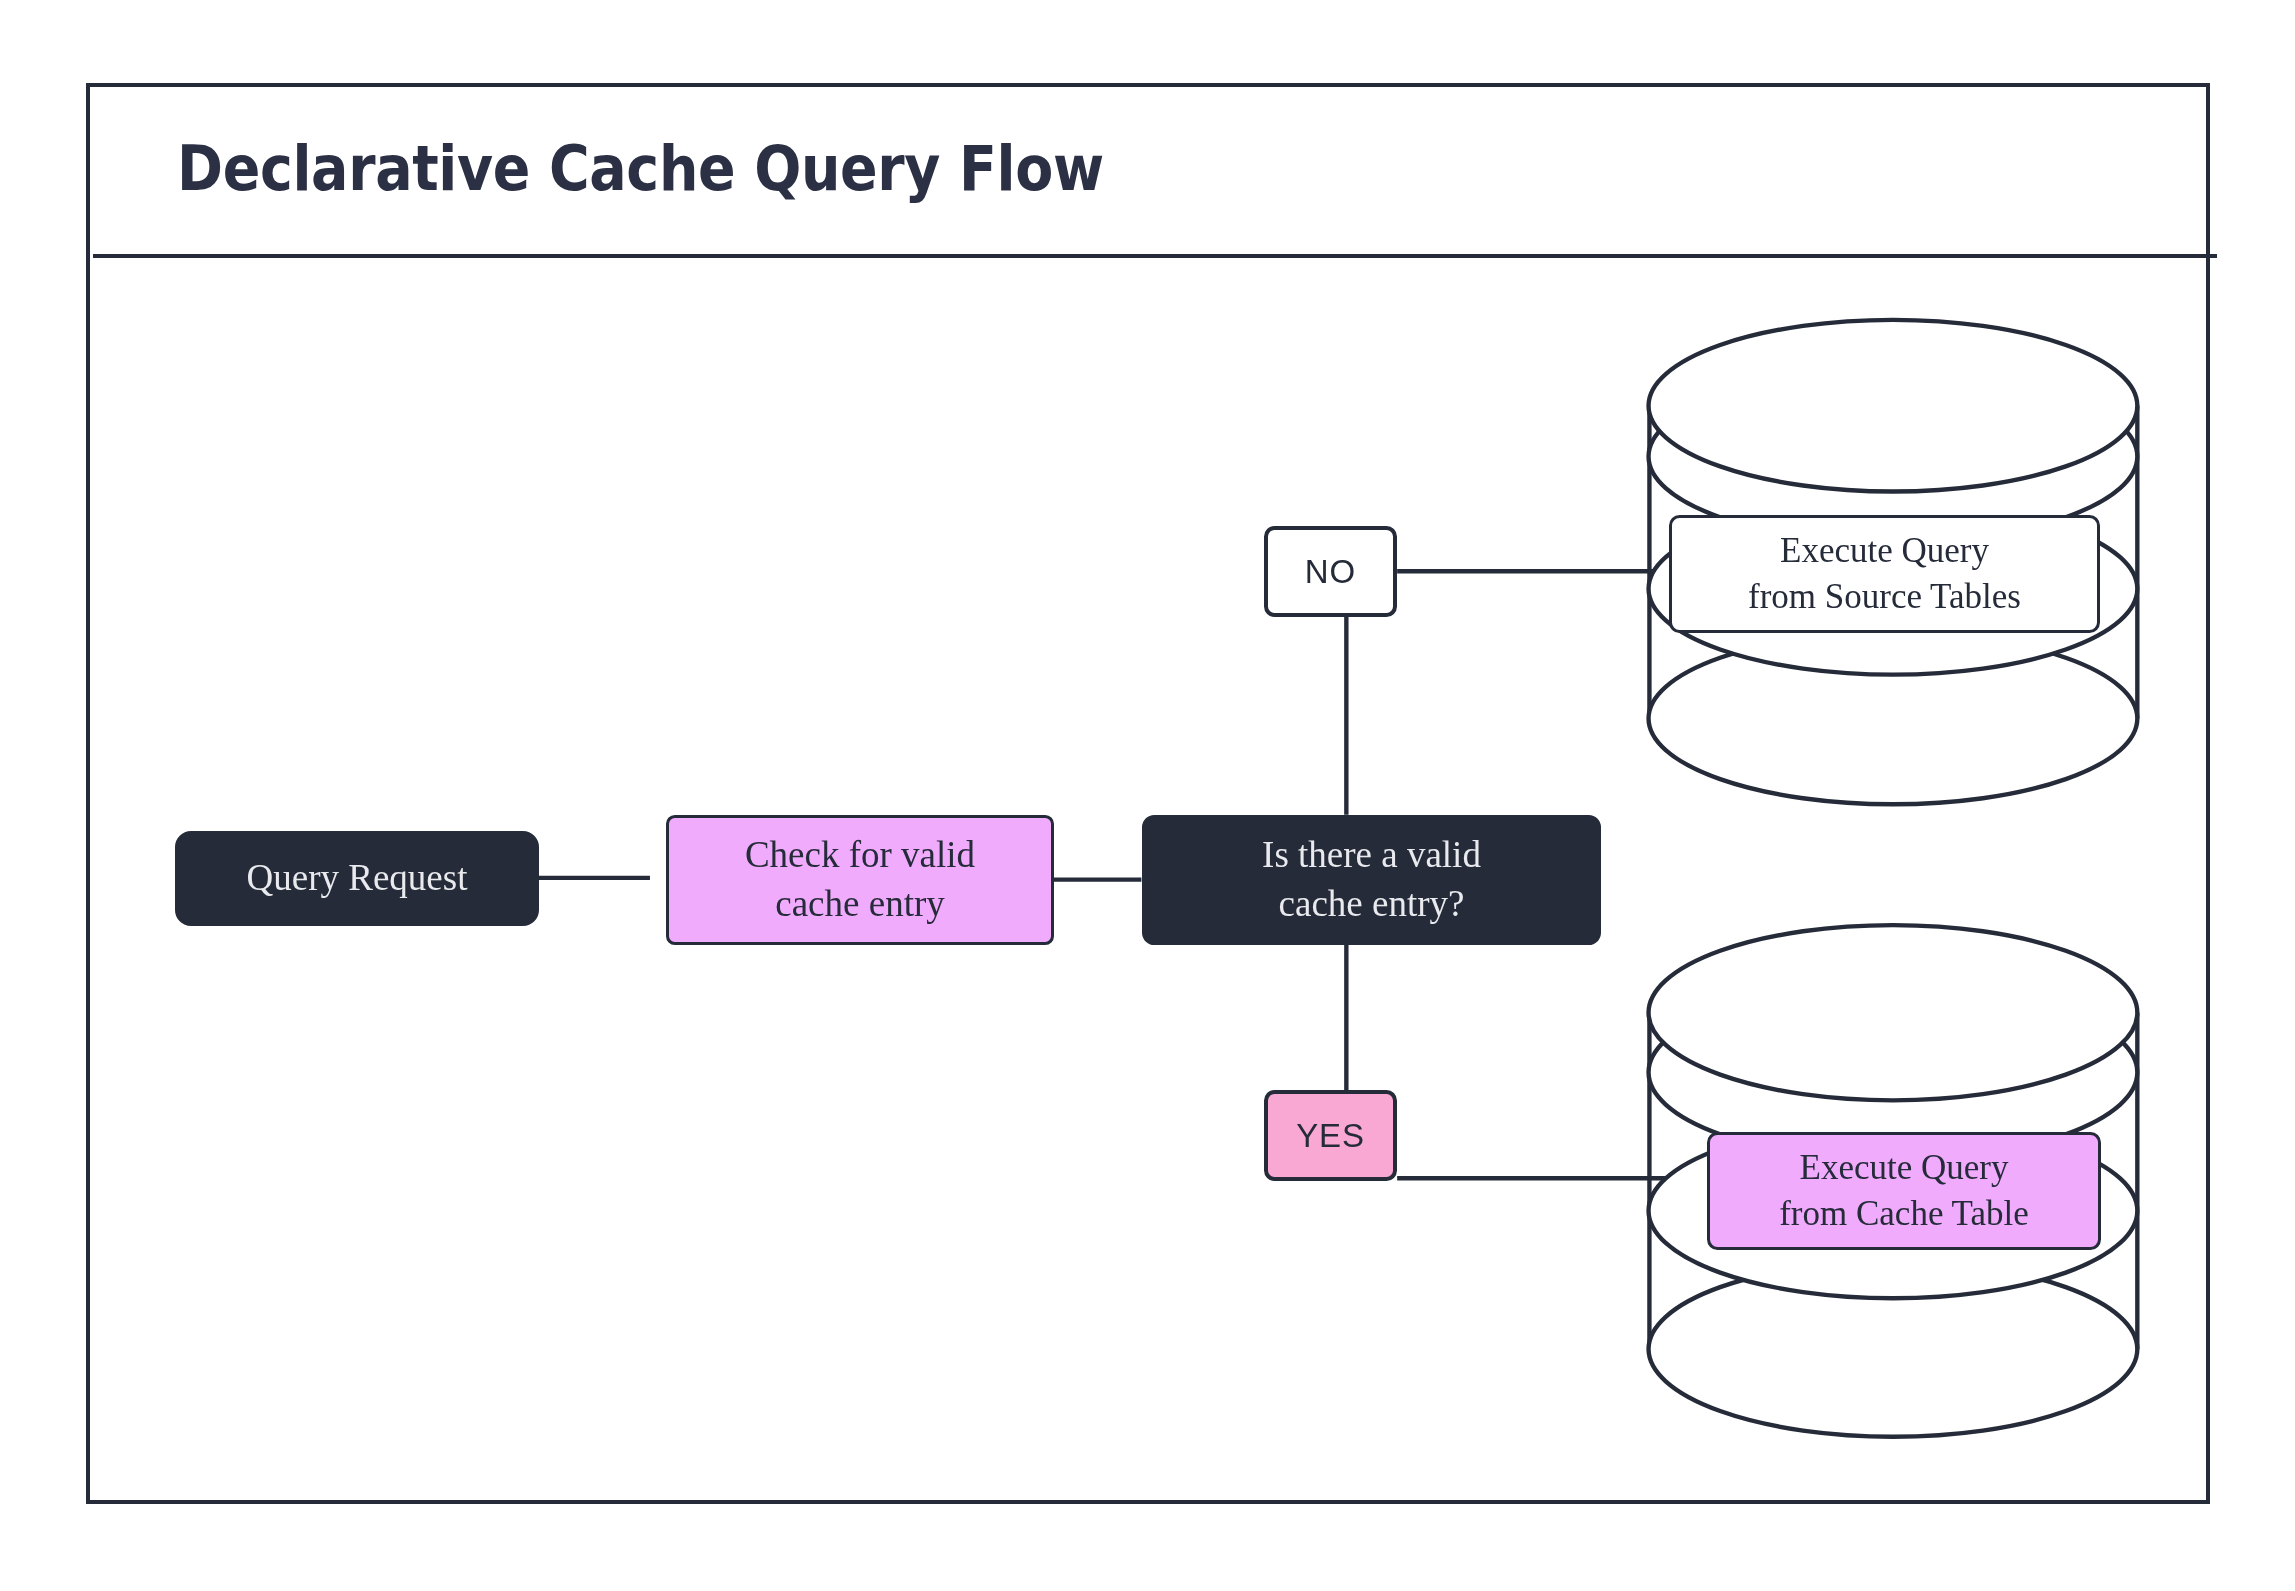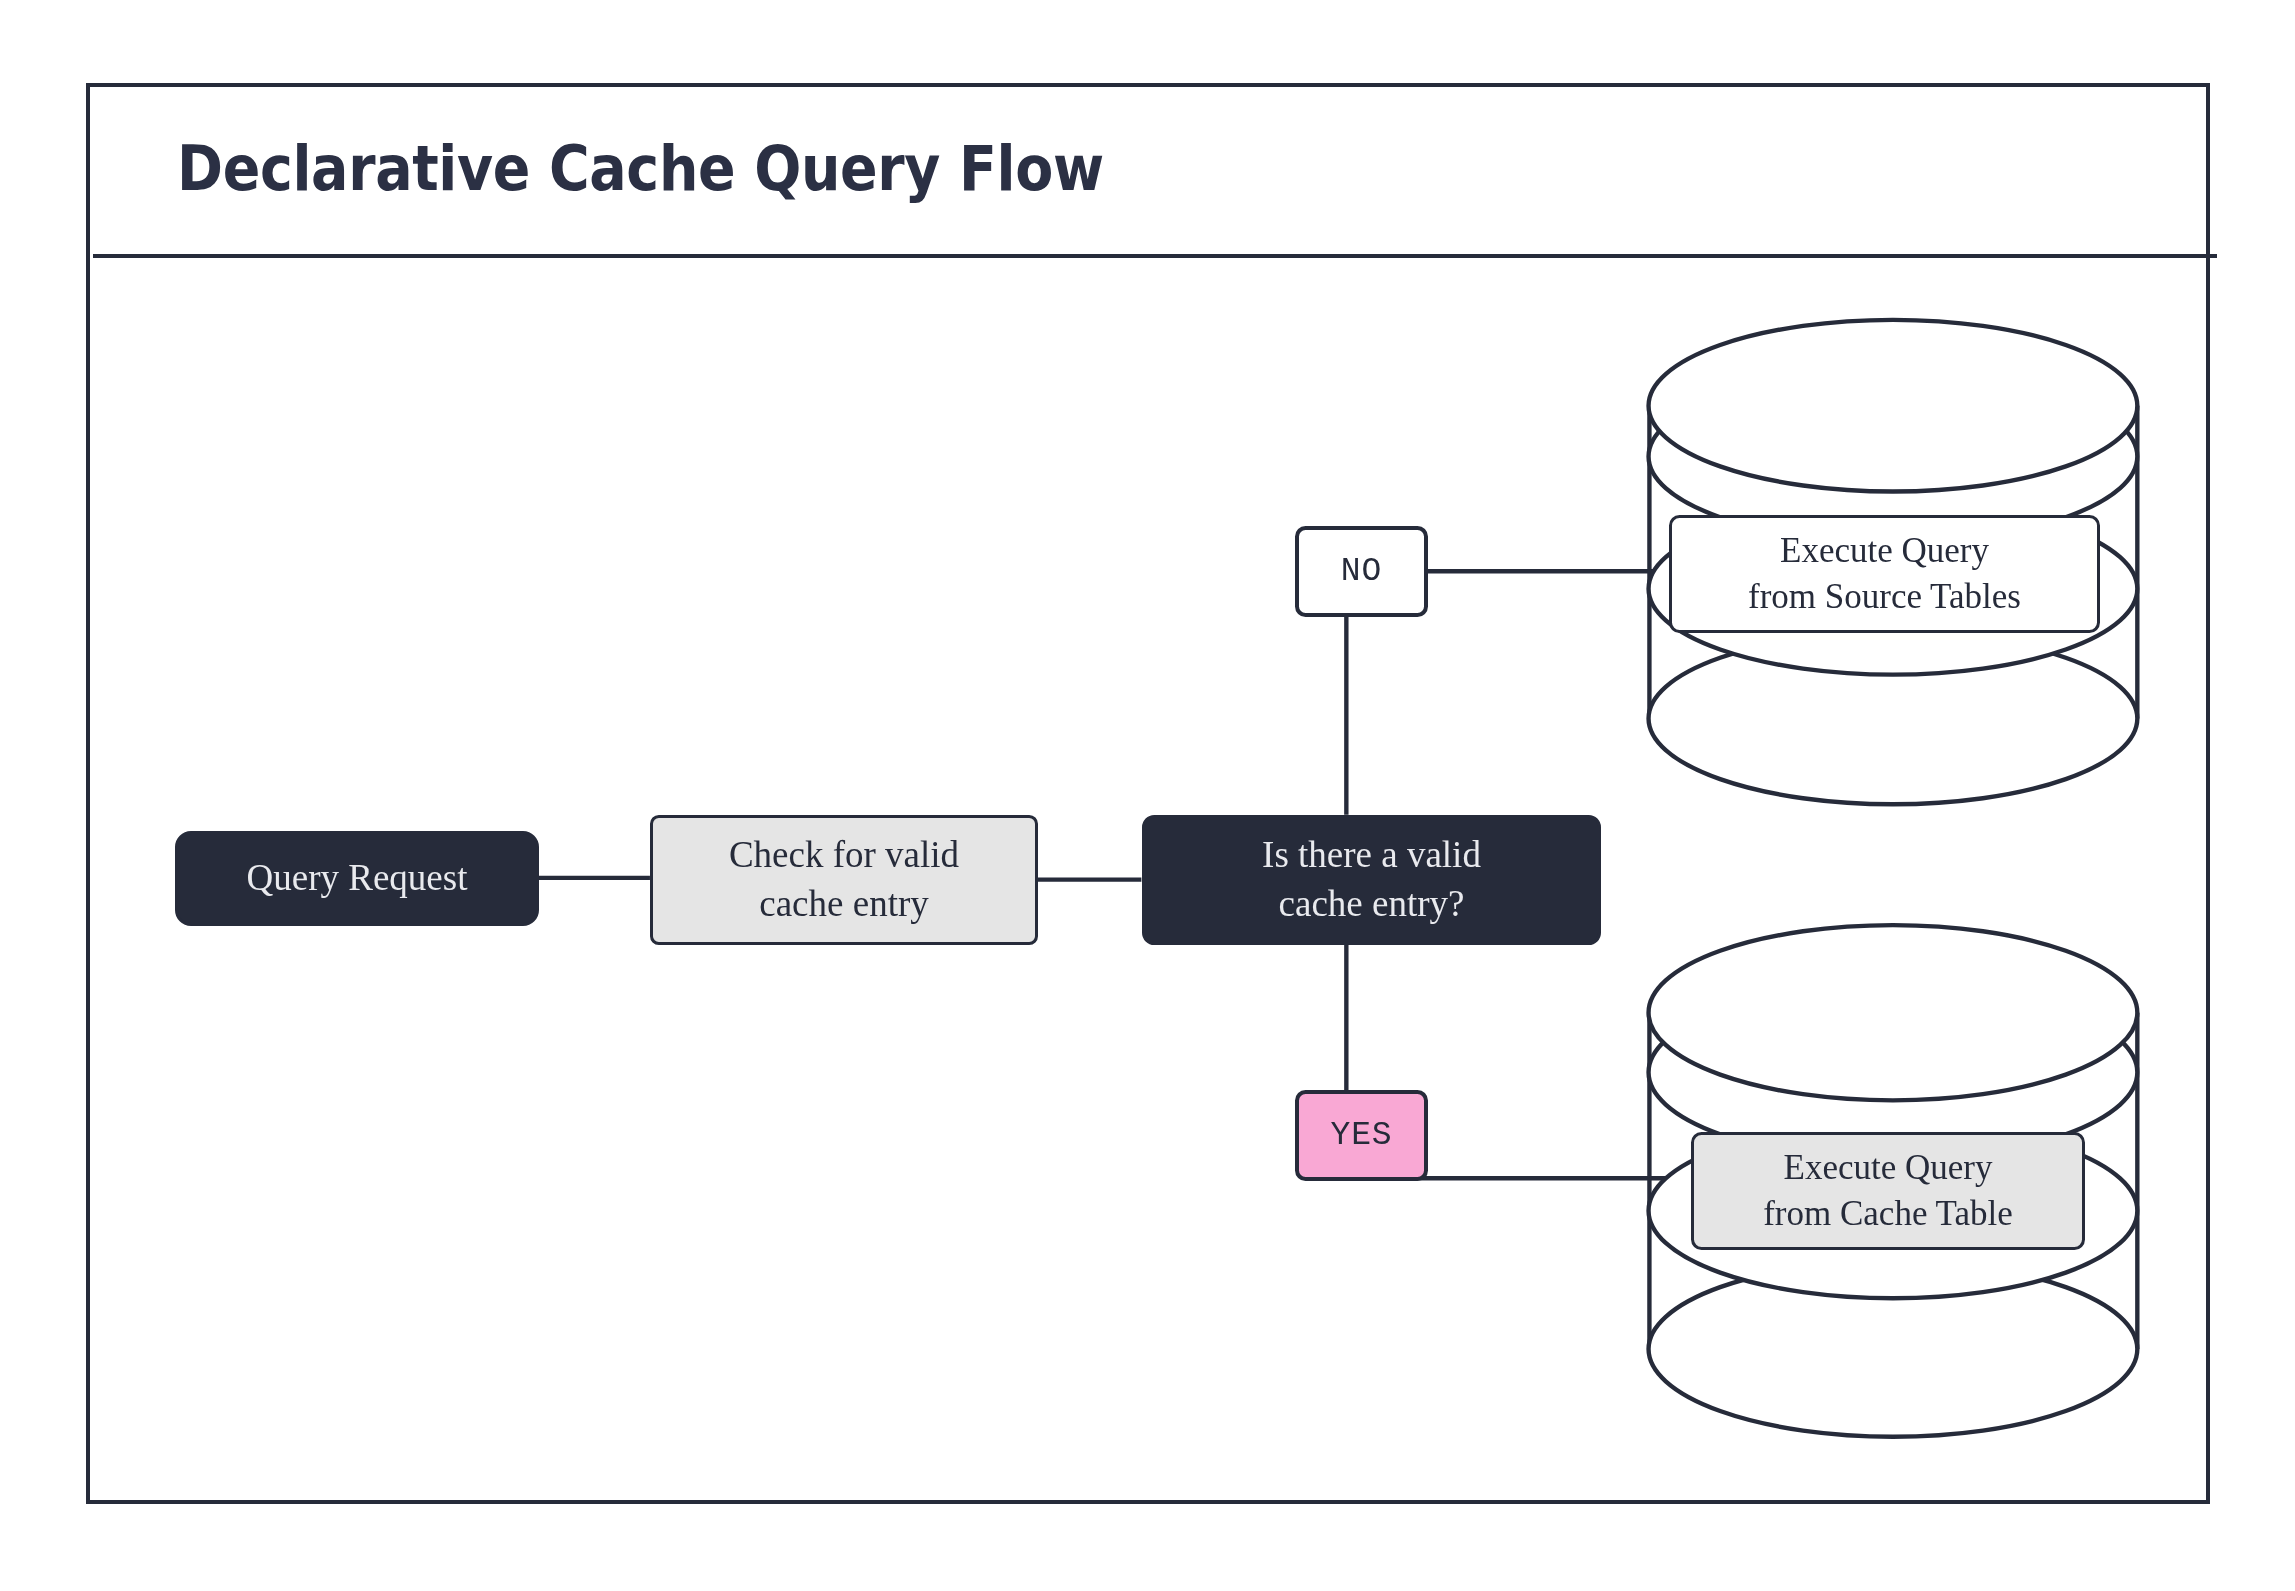--- a/index.html
+++ b/index.html
@@ -75,24 +75,25 @@
     white-space: pre-line;
     line-height: 1.32;
   }
   .node-dark {
     background: #262b3a;
     color: #e9eaee;
     border: 3.5px solid #262b3a;
     border-radius: 12.3px;
   }
   .node-green {
-    background: #e5e5e5;
+    background: #f0abfc;
     color: #262b3a;
     border: 3.5px solid #262b3a;
     border-radius: 8.8px;
+    margin-left: 16px;
   }
   .node-white {
     background: #ffffff;
     color: #262b3a;
     border: 3.5px solid #262b3a;
     border-radius: 12.3px;
   }
 
   #node-query-request {
     left: 175px; top: 831px; width: 364px; height: 95px;
@@ -114,27 +115,26 @@
     left: 1691px; top: 1132px; width: 394px; height: 118px;
     font-size: 35px; border-radius: 10.5px;
   }
 
   .branch-label {
     position: absolute;
     box-sizing: border-box;
     display: flex;
     align-items: center;
     justify-content: center;
-    font-family: Liberation Mono, monospace;
+    font-family: Liberation Sans, sans-serif;
     font-size: 33px;
     letter-spacing: 0.9px;
     border: 4.4px solid #262b3a;
     border-radius: 10.5px;
     color: #262b3a;
-    margin-left: 31px;
   }
   #branch-no {
     left: 1264px; top: 526px; width: 133px; height: 91px;
     background: #ffffff;
   }
   #branch-yes {
     left: 1264px; top: 1090px; width: 133px; height: 91px;
     background: #f9a8d4;
   }
 </style>

